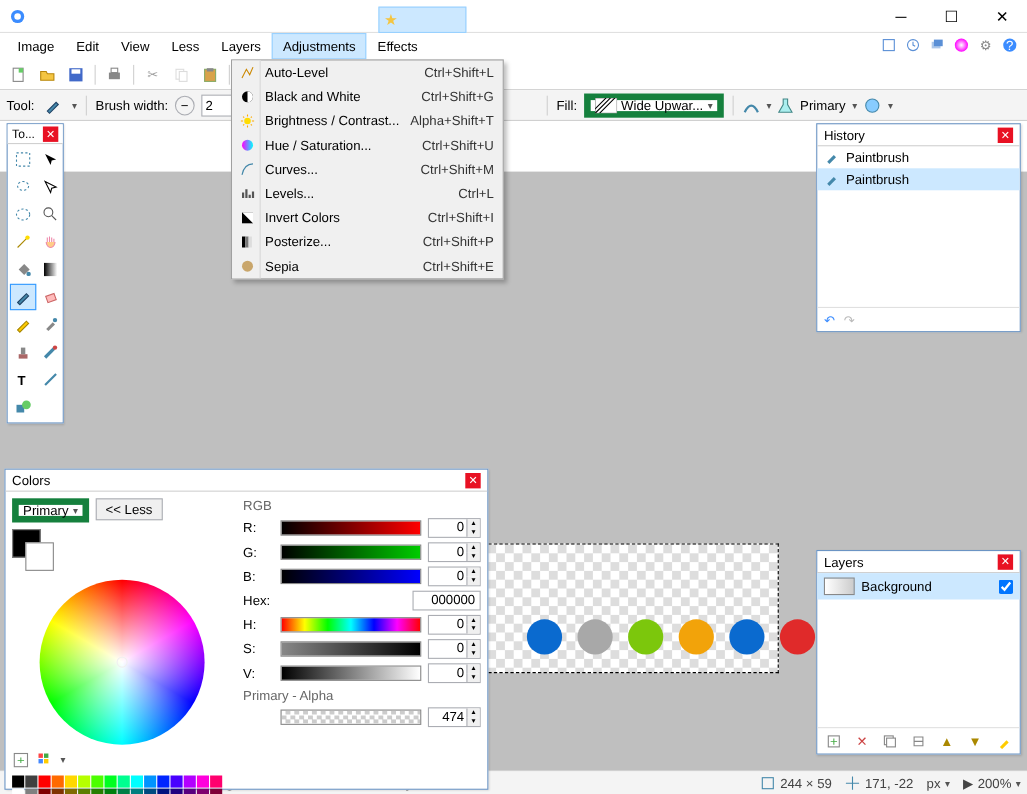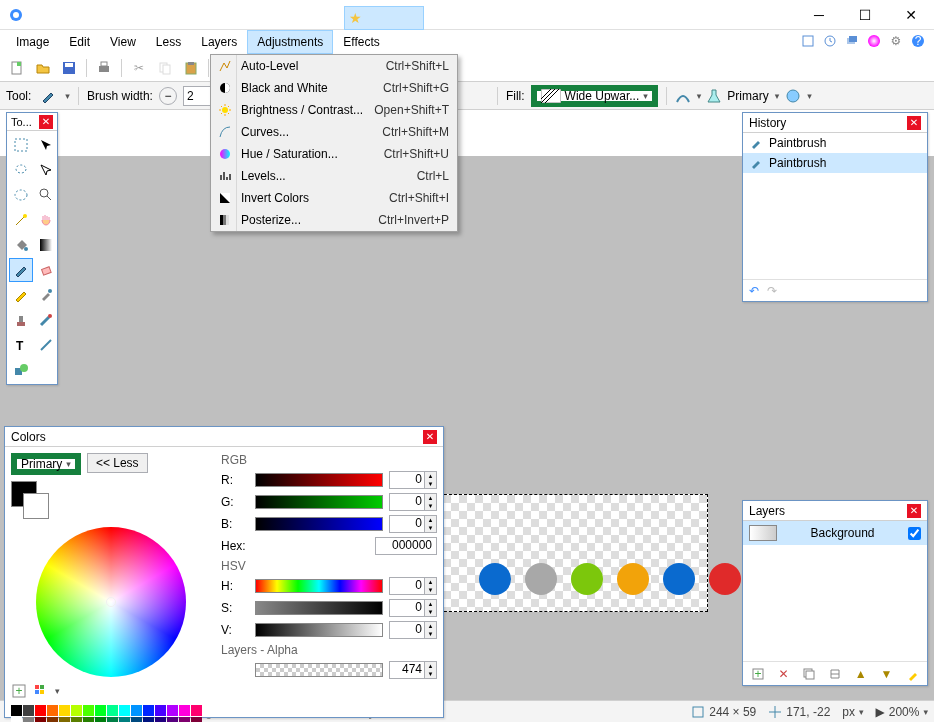--- a/index.html
+++ b/index.html
@@ -357,49 +357,49 @@
       <div class="dropdown-row">
         <span class="mi-icon">
           <svg width="14" height="14">
             <circle cx="7" cy="7" r="3" fill="#fd0"></circle>
             <g stroke="#fa0">
               <path d="M7 1v2M7 11v2M1 7h2M11 7h2M3 3l1 1M10 10l1 1M3 11l1-1M10 4l1-1"></path>
             </g>
           </svg>
         </span>
         <span class="mi-label">Brightness / Contrast...</span>
-        <span class="mi-accel">Open+Shift+T</span>
-      </div>
-      <div class="dropdown-row">
-        <span class="mi-icon">
-          <svg width="14" height="14">
-            <path d="M2 12Q4 2 12 2" stroke="#48a" fill="none"></path>
-          </svg>
-        </span>
-        <span class="mi-label">Curves...</span>
-        <span class="mi-accel">Ctrl+Shift+M</span>
+        <span class="mi-accel">Alpha+Shift+T</span>
       </div>
       <div class="dropdown-row">
         <span class="mi-icon">
           <svg width="14" height="14">
             <circle cx="7" cy="7" r="5" fill="url(#hg)"></circle>
             <defs>
               <linearGradient id="hg">
                 <stop offset="0" stop-color="#f0f"></stop>
                 <stop offset="1" stop-color="#0ff"></stop>
               </linearGradient>
             </defs>
           </svg>
         </span>
         <span class="mi-label">Hue / Saturation...</span>
         <span class="mi-accel">Ctrl+Shift+U</span>
       </div>
       <div class="dropdown-row">
         <span class="mi-icon">
           <svg width="14" height="14">
+            <path d="M2 12Q4 2 12 2" stroke="#48a" fill="none"></path>
+          </svg>
+        </span>
+        <span class="mi-label">Curves...</span>
+        <span class="mi-accel">Ctrl+Shift+M</span>
+      </div>
+      <div class="dropdown-row">
+        <span class="mi-icon">
+          <svg width="14" height="14">
             <path d="M3 11V6M6 11V3M9 11V8M12 11V5" stroke="#555" stroke-width="2"></path>
           </svg>
         </span>
         <span class="mi-label">Levels...</span>
         <span class="mi-accel">Ctrl+L</span>
       </div>
       <div class="dropdown-row">
         <span class="mi-icon">
           <svg width="14" height="14">
             <rect x="2" y="2" width="10" height="10" fill="#000"></rect>
@@ -411,21 +411,30 @@
       </div>
       <div class="dropdown-row">
         <span class="mi-icon">
           <svg width="14" height="14">
             <rect x="2" y="2" width="3" height="10" fill="#000"></rect>
             <rect x="5" y="2" width="3" height="10" fill="#777"></rect>
             <rect x="8" y="2" width="3" height="10" fill="#ddd"></rect>
           </svg>
         </span>
         <span class="mi-label">Posterize...</span>
-        <span class="mi-accel">Ctrl+Invert+P</span>
+        <span class="mi-accel">Ctrl+Shift+P</span>
+      </div>
+      <div class="dropdown-row">
+        <span class="mi-icon">
+          <svg width="14" height="14">
+            <circle cx="7" cy="7" r="5" fill="#c9a66b"></circle>
+          </svg>
+        </span>
+        <span class="mi-label">Sepia</span>
+        <span class="mi-accel">Ctrl+Shift+E</span>
       </div>
     </div>
 </div>
 
 <div class="tools-panel">
   <div class="tools-title">
     <span>To...</span>
     <div class="tools-close">✕</div>
   </div>
   <div class="tools-grid">
@@ -571,21 +580,21 @@
 </div>
 
 <div class="layers-panel">
   <div class="panel-title">
     <span>Layers</span>
     <div class="tools-close">✕</div>
   </div>
   <div class="layer-list">
     <div class="layer-item">
       <div class="layer-thumb"></div>
-      <span style="flex:1;text-align:center;">Background</span>
+      <span style="flex:1;">Background</span>
       <input type="checkbox" checked="" style="">
     </div>
   </div>
   <div class="layer-foot">
     <span class="tbtn">
         <svg width="14" height="14">
           <rect x="2" y="2" width="10" height="10" fill="#fff" stroke="#888"></rect>
           <text x="7" y="11" text-anchor="middle" fill="#4a4" font-size="11">+</text>
         </svg>
       </span>
@@ -708,21 +717,20 @@
           <div class="numin"><span>0</span><div class="sp">
               <span>▲</span>
               <span>▼</span>
             </div></div>
         </div>
       <div class="cr-row">
           <label style="width:28px;">Hex:</label>
           <div style="flex:1;"></div>
           <div class="hexin">000000</div>
         </div>
-      <div style="color:#666; margin:4px 0;">HSV</div>
       <div class="cr-row">
           <label>H:</label>
           <div class="gradient-bar" style="background:linear-gradient(90deg,red,yellow,lime,cyan,blue,magenta,red);"></div>
           <div class="numin"><span>0</span><div class="sp">
               <span>▲</span>
               <span>▼</span>
             </div></div>
         </div>
       <div class="cr-row">
           <label>S:</label>
@@ -733,21 +741,21 @@
             </div></div>
         </div>
       <div class="cr-row">
           <label>V:</label>
           <div class="gradient-bar" style="background:linear-gradient(90deg,#000,#fff);"></div>
           <div class="numin"><span>0</span><div class="sp">
               <span>▲</span>
               <span>▼</span>
             </div></div>
         </div>
-      <div style="color:#666; margin:4px 0;">Layers - Alpha</div>
+      <div style="color:#666; margin:4px 0;">Primary - Alpha</div>
       <div class="cr-row">
           <label></label>
           <div class="gradient-bar" style="background:repeating-conic-gradient(#ccc 0 25%,#fff 0 50%) 0 0/8px 8px;"></div>
           <div class="numin"><span>474</span><div class="sp">
               <span>▲</span>
               <span>▼</span>
             </div></div>
         </div>
     </div>
   </div>

